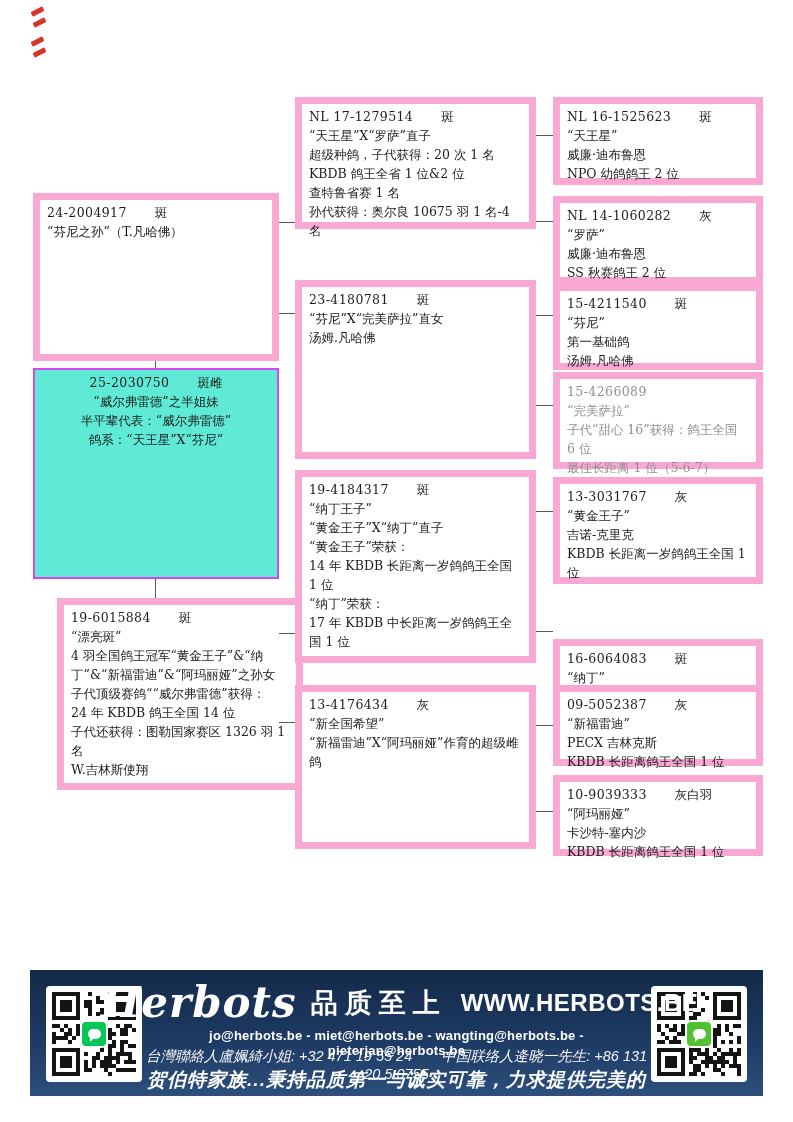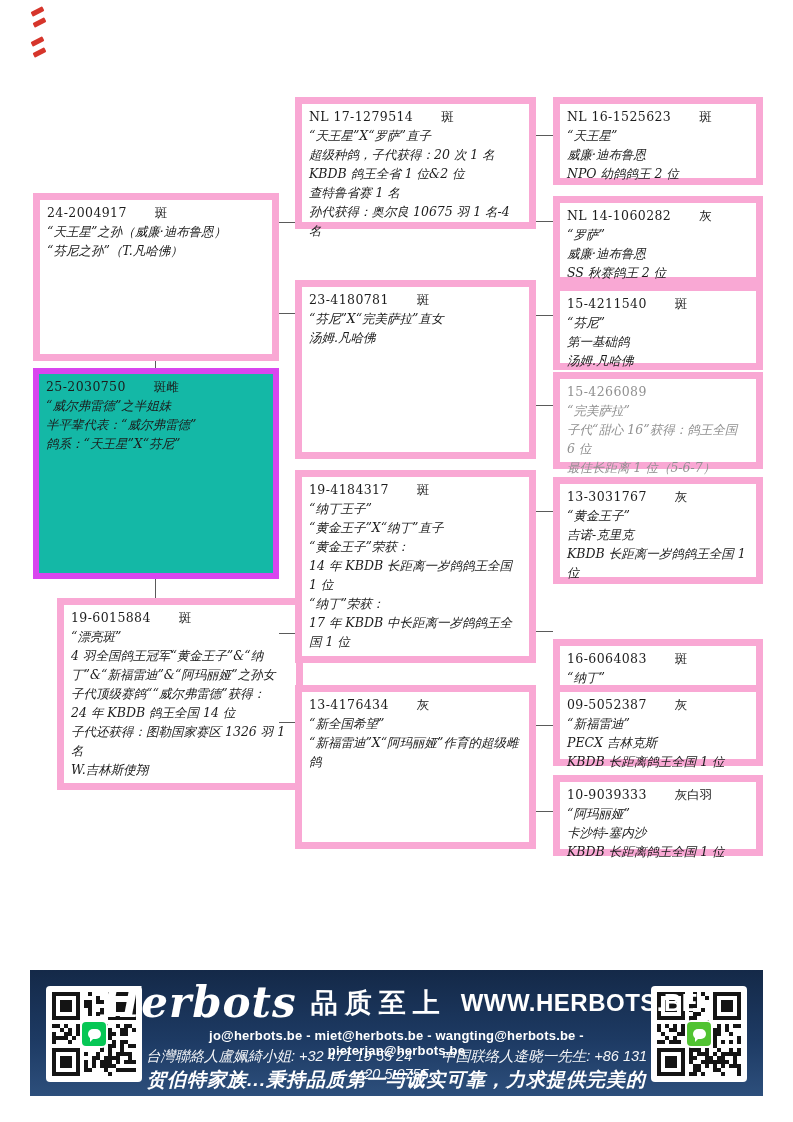--- a/index.html
+++ b/index.html
@@ -4,23 +4,23 @@
 <style>
   html,body{margin:0;padding:0;background:#ffffff;}
   .page{position:relative;width:793px;height:1122px;background:#fff;overflow:hidden;
         font-family:"DejaVu Serif","Liberation Serif",serif;}
   
   .pbox{position:absolute;border:7px solid #f9a8d4;background:#fff;box-sizing:border-box;
         padding:3px 7px;font-size:12.5px;line-height:1.52;color:#1c1c1c;}
   .pbox .head{white-space:nowrap;}
   .pbox .ring{letter-spacing:.4px;}
   .pbox .colorword{margin-left:28px;}
-  .pbox.highlight{background:#14b8a6;border:6px solid #d946ef;}
+  .pbox.highlight{background:#5eead4;border:2px solid #d946ef;text-align:center;}
   .pbox.graytext{color:#909090;}
-  .bline{min-height:6px;font-style:italic;}
+  .bline{min-height:6px;}
   
   .hline{position:absolute;height:1px;background:#5a5a5a;}
   .vline{position:absolute;width:1px;background:#5a5a5a;}
   
   .redmark{position:absolute;width:16px;height:26px;}
   .redmark i{position:absolute;display:block;background:#d6352b;border-radius:1px;}
   .redmark .b1{width:13px;height:5px;left:0;top:3px;transform:rotate(-28deg);}
   .redmark .b2{width:13px;height:5px;left:2px;top:14px;transform:rotate(-28deg);}
   
   .footer{position:absolute;left:30px;top:970px;width:733px;height:126px;color:#fff;
@@ -60,21 +60,20 @@
       <i class="b2"></i>
     </div>
   <div class="redmark" style="left:31px;top:36px;">
       <i class="b1"></i>
       <i class="b2"></i>
     </div>
 
   <div class="pbox" style="left:33px;top:193px;width:246px;height:168px;">
     <div class="head"><span class="ring">24-2004917</span><span class="colorword">斑</span></div>
     <div>
-        <div class="bline">“天王星”之孙（威廉·迪布鲁恩）</div>
         <div class="bline">“芬尼之孙”（T.凡哈佛）</div>
       </div>
   </div>
 
   <div class="pbox highlight" style="left:33px;top:368px;width:246px;height:211px;">
     <div class="head"><span class="ring">25-2030750</span><span class="colorword">斑雌</span></div>
     <div>
         <div class="bline">“威尔弗雷德”之半姐妹</div>
         <div class="bline">半平辈代表：“威尔弗雷德”</div>
         <div class="bline">鸽系：“天王星”X“芬尼”</div>

